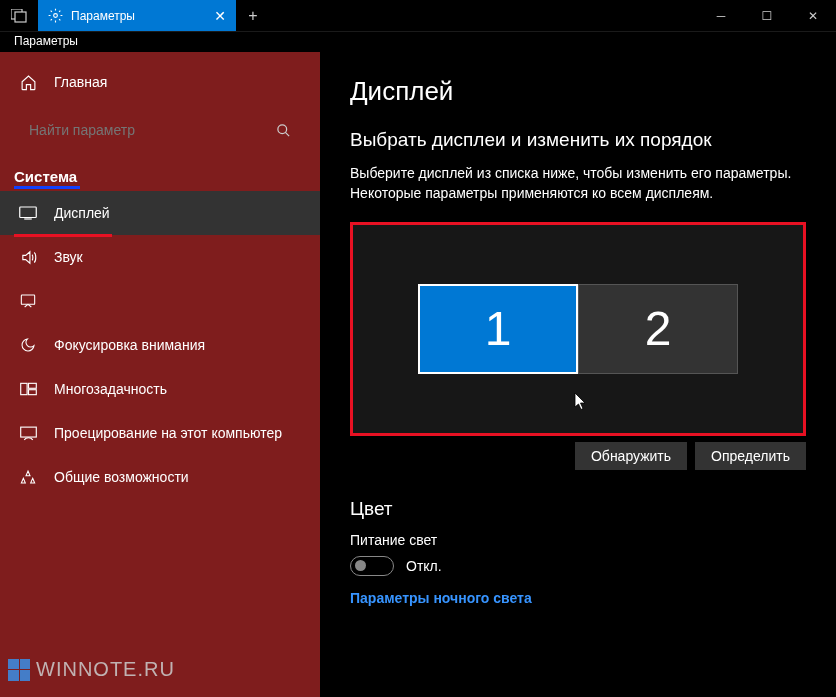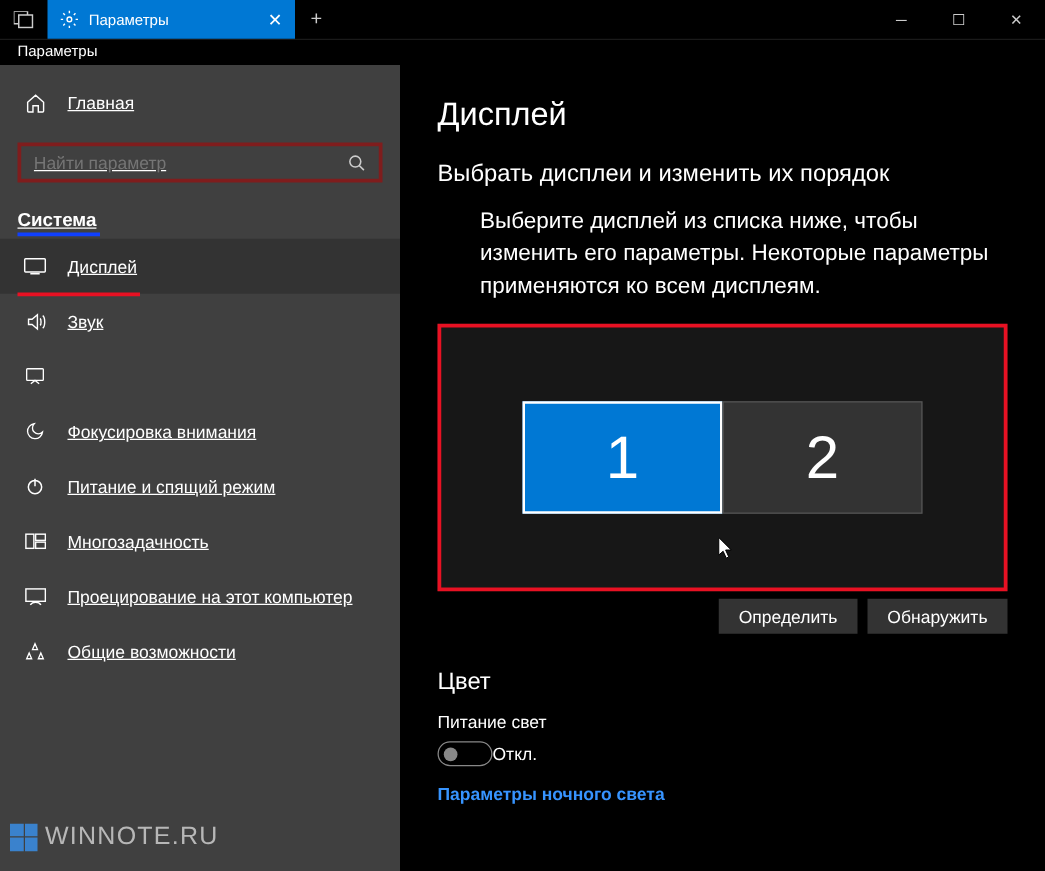--- a/index.html
+++ b/index.html
@@ -15,54 +15,54 @@
 .new-tab { width: 34px; display: flex; align-items: center; justify-content: center; font-size: 16px; color: #ccc; }
 .spacer { flex: 1; }
 .win-controls { display: flex; }
 .win-btn { width: 46px; display: flex; align-items: center; justify-content: center; color: #ccc; font-size: 12px; }
 
 
 .breadcrumb { height: 20px; padding: 2px 14px; font-size: 12px; color: #fff; background: #000; }
 
 
 .main { display: flex; height: calc(100% - 52px); }
-.sidebar { width: 320px; background: #404040; padding: 8px 0; position: relative; text-decoration: underline; }
+.sidebar { width: 320px; background: #7f1d1d; padding: 8px 0; position: relative; }
 .content { flex: 1; background: #000; padding: 24px 30px; overflow: hidden; position: relative; }
 
 
 .nav-item { display: flex; align-items: center; height: 44px; padding: 0 18px; gap: 16px; cursor: pointer; }
 .nav-item .icon { width: 20px; display: flex; justify-content: center; font-size: 15px; }
 .nav-item .label { font-size: 14px; }
 .nav-item.active { background: #333333; }
 
-.search-box { margin: 10px 14px 14px; height: 32px; border: 3px solid #7f1d1d; display: flex; align-items: center; padding: 0 10px; }
+.search-box { margin: 10px 14px 14px; height: 32px; border: 5px solid #7f1d1d; display: flex; align-items: center; padding: 0 10px; }
 .search-box input { flex: 1; background: transparent; border: none; color: #999; font-size: 14px; outline: none; }
 .search-box .search-icon { font-size: 14px; color: #ccc; }
 
 .category-header { padding: 8px 14px 6px; font-size: 15px; font-weight: 600; position: relative; }
 .underline-blue { position: absolute; left: 14px; bottom: 2px; width: 66px; height: 3px; background: #1040ff; }
 .underline-red-item { position: absolute; left: 14px; bottom: -2px; width: 98px; height: 3px; background: #e81123; }
 
 
 h1 { font-size: 26px; font-weight: 400; margin-bottom: 22px; }
 h2 { font-size: 19px; font-weight: 400; margin-bottom: 12px; }
-.desc { font-size: 18px; color: #fff; line-height: 1.45; margin-bottom: 18px; margin-left: 34px; }
+.desc { font-size: 14px; color: #fff; line-height: 1.45; margin-bottom: 18px; }
 
 .display-area { border: 3px solid #e81123; background: #171717; height: 214px; display: flex; flex-direction: column; align-items: center; justify-content: center; position: relative; }
 .monitors { display: flex; }
 .monitor { width: 160px; height: 90px; display: flex; align-items: center; justify-content: center; font-size: 48px; font-weight: 300; color: #fff; border: 1px solid #555; }
 .monitor.selected { background: #0078d4; border: 2px solid #fff; }
 .monitor.secondary { background: #333; }
 .cursor-arrow { position: absolute; bottom: 22px; left: 50%; font-size: 16px; transform: translateX(-4px); }
 
 .action-buttons { display: flex; justify-content: flex-end; gap: 8px; margin-top: 6px; }
 .btn { background: #333; border: none; color: #fff; padding: 6px 16px; font-size: 14px; cursor: pointer; }
 
 .section { margin-top: 28px; }
-.toggle-row { display: flex; align-items: center; margin-top: 8px; }
+.toggle-row { display: flex; align-items: center; gap: 12px; margin-top: 8px; }
 .toggle { width: 44px; height: 20px; border: 1px solid #888; border-radius: 10px; position: relative; }
 .toggle .knob { width: 11px; height: 11px; background: #888; border-radius: 50%; position: absolute; top: 3.5px; left: 4px; }
 .link { color: #3794ff; font-size: 14px; margin-top: 14px; display: block; font-weight: bold; }
 
 .watermark { position: absolute; left: 8px; bottom: 16px; display: flex; align-items: center; gap: 6px; opacity: 0.85; }
 .watermark .wlogo { width: 22px; height: 22px; display: grid; grid-template-columns: 1fr 1fr; grid-template-rows: 1fr 1fr; gap: 1px; }
 .watermark .wlogo span { background: #3a8ee6; }
 .watermark .wtext { font-size: 20px; letter-spacing: 1px; color: #ccc; font-weight: 300; }
 
 svg { display: block; }
@@ -154,29 +154,20 @@
     <div class="nav-item">
       <span class="icon">
           <svg width="16" height="16" viewBox="0 0 24 24" fill="none" stroke="#fff" stroke-width="1.6">
             <path d="M21 13A9 9 0 1111 3a7 7 0 0010 10z"></path>
           </svg>
         </span>
       <span class="label">Фокусировка внимания</span>
     </div>
     <div class="nav-item">
       <span class="icon">
-          <svg width="16" height="16" viewBox="0 0 24 24" fill="none" stroke="#fff" stroke-width="1.8">
-            <circle cx="12" cy="13" r="8"></circle>
-            <line x1="12" y1="3" x2="12" y2="12"></line>
-          </svg>
-        </span>
-      <span class="label">Питание и спящий режим</span>
-    </div>
-    <div class="nav-item">
-      <span class="icon">
           <svg width="17" height="14" viewBox="0 0 24 18" fill="none" stroke="#fff" stroke-width="1.6">
             <rect x="1" y="1" width="9" height="16"></rect>
             <rect x="12" y="1" width="11" height="7"></rect>
             <rect x="12" y="10" width="11" height="7"></rect>
           </svg>
         </span>
       <span class="label">Многозадачность</span>
     </div>
     <div class="nav-item">
       <span class="icon">
@@ -218,22 +209,22 @@
         <div class="monitor secondary">2</div>
       </div>
       <span class="cursor-arrow">
         <svg width="14" height="18" viewBox="0 0 12 18">
             <path d="M0 0l0 14 3.5-3 2.5 5.5 2-1-2.5-5.5 4.5 0z" fill="#fff" stroke="#000" stroke-width="0.8"></path>
           </svg>
       </span>
     </div>
 
     <div class="action-buttons">
+      <button class="btn">Обнаружить</button>
       <button class="btn">Определить</button>
-      <button class="btn">Обнаружить</button>
     </div>
 
     <div class="section">
       <h2>Цвет</h2>
       <div style="font-size:14px;margin-top:10px">Питание свет</div>
       <div class="toggle-row">
         <div class="toggle">
             <div class="knob"></div>
           </div>
         <span style="font-size:14px">Откл.</span>

